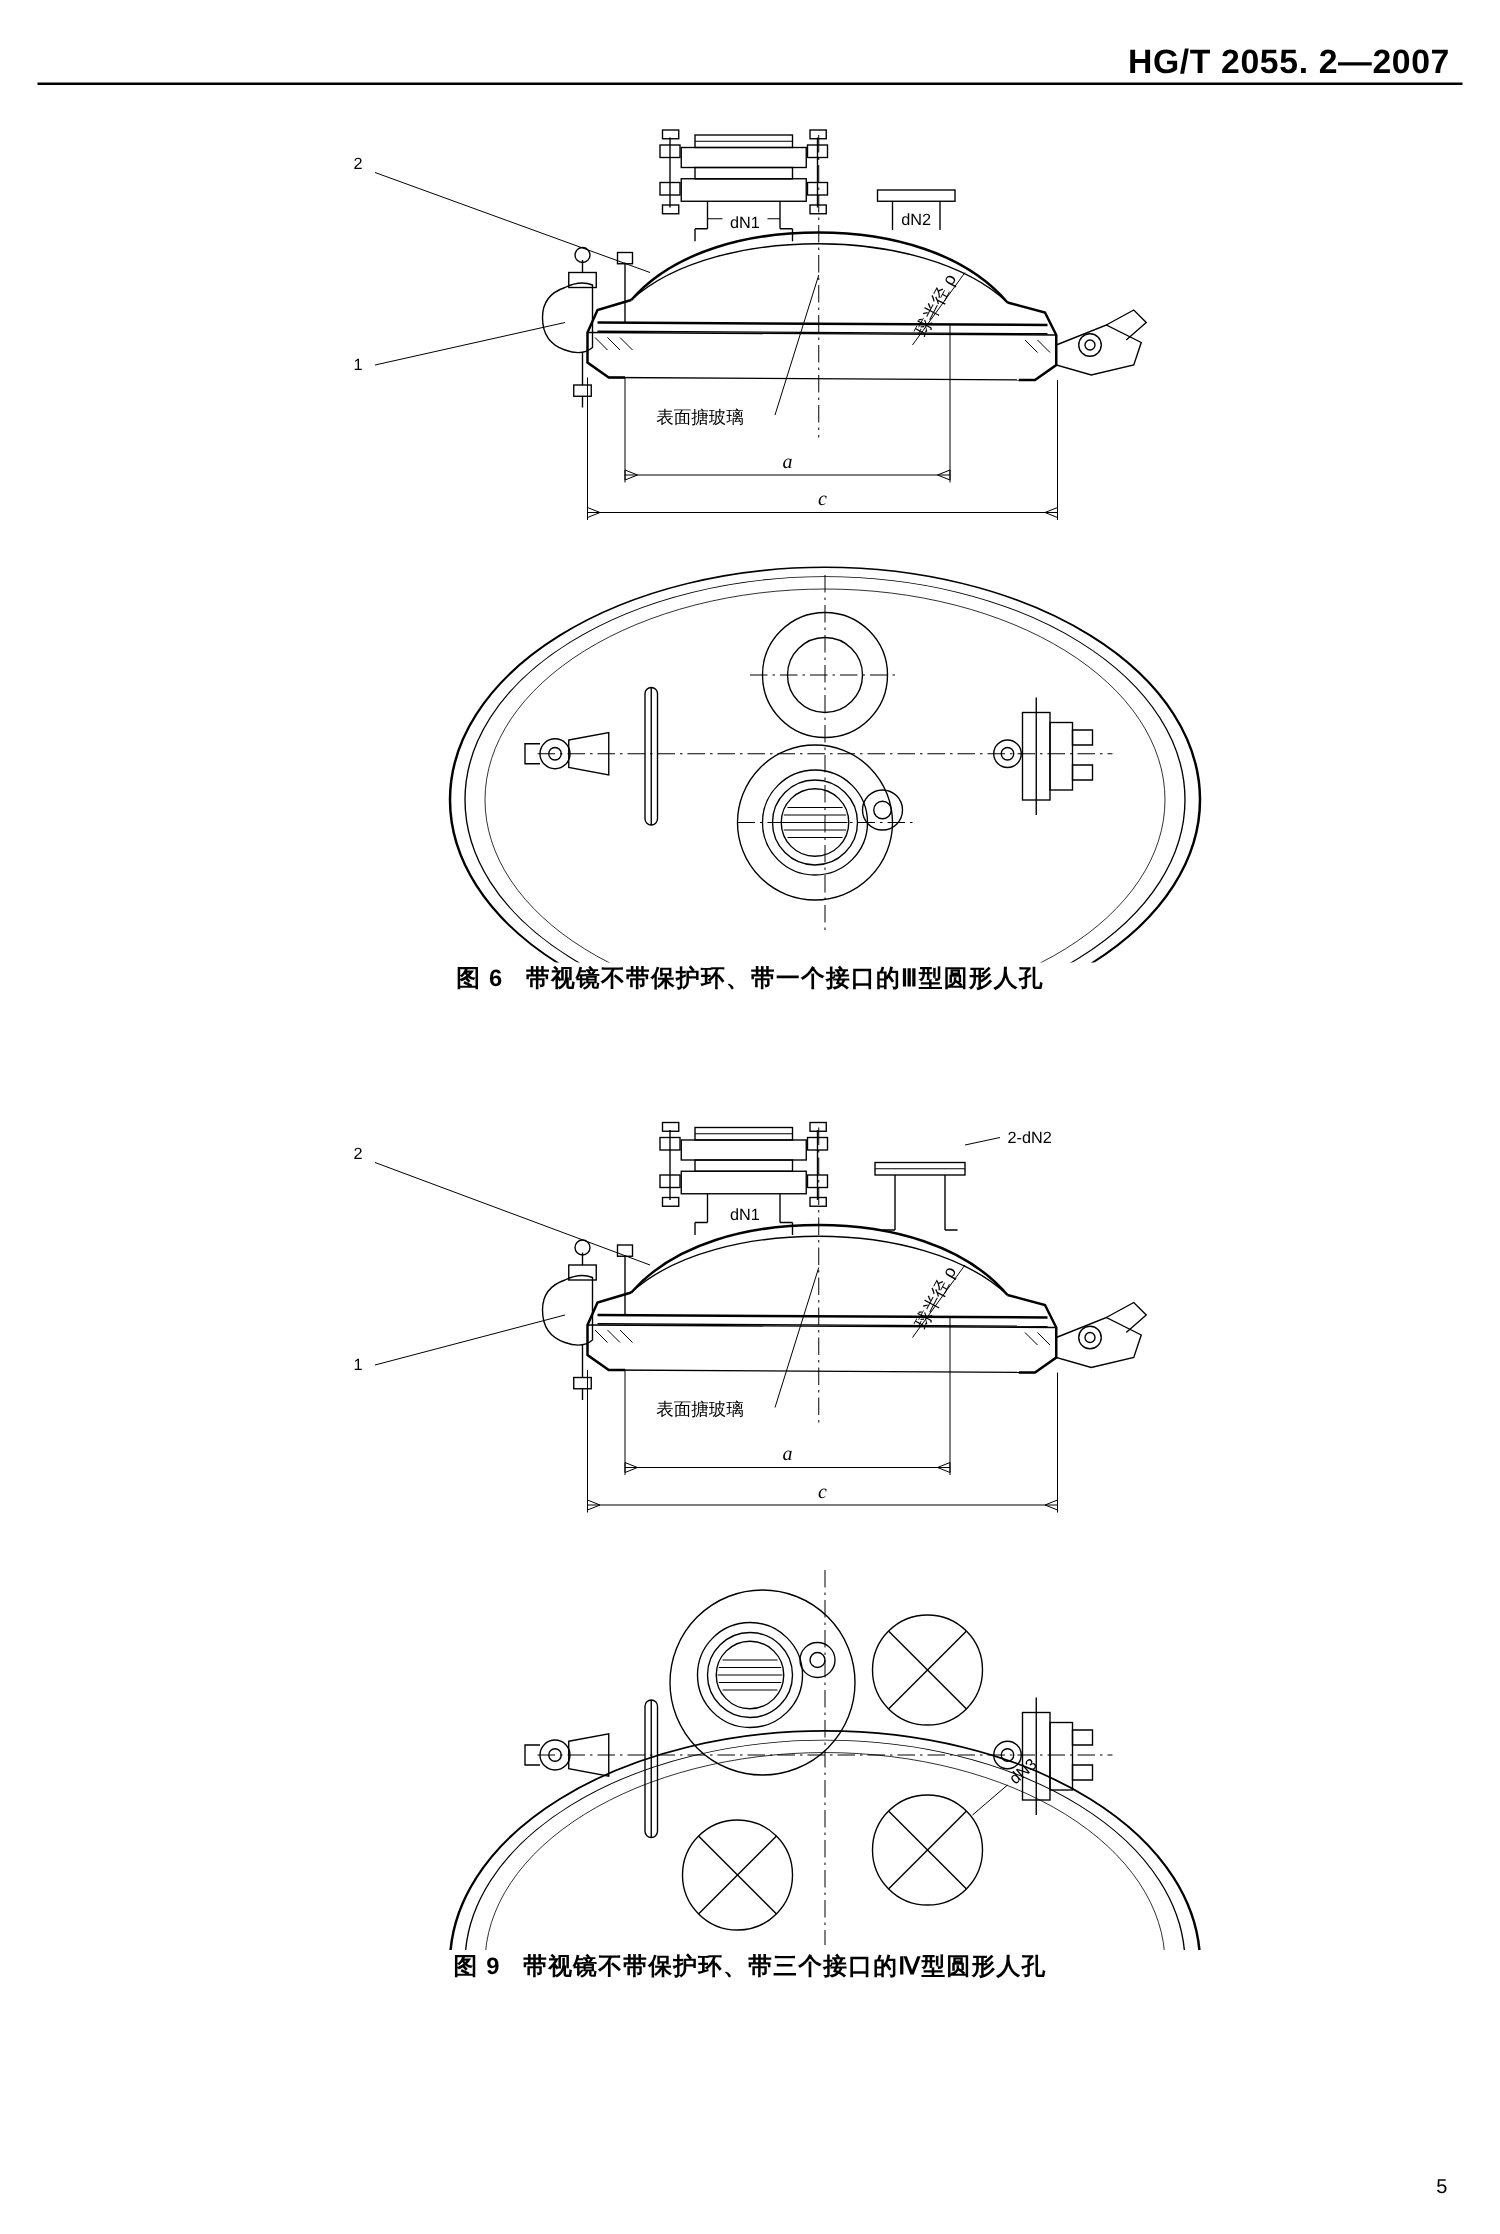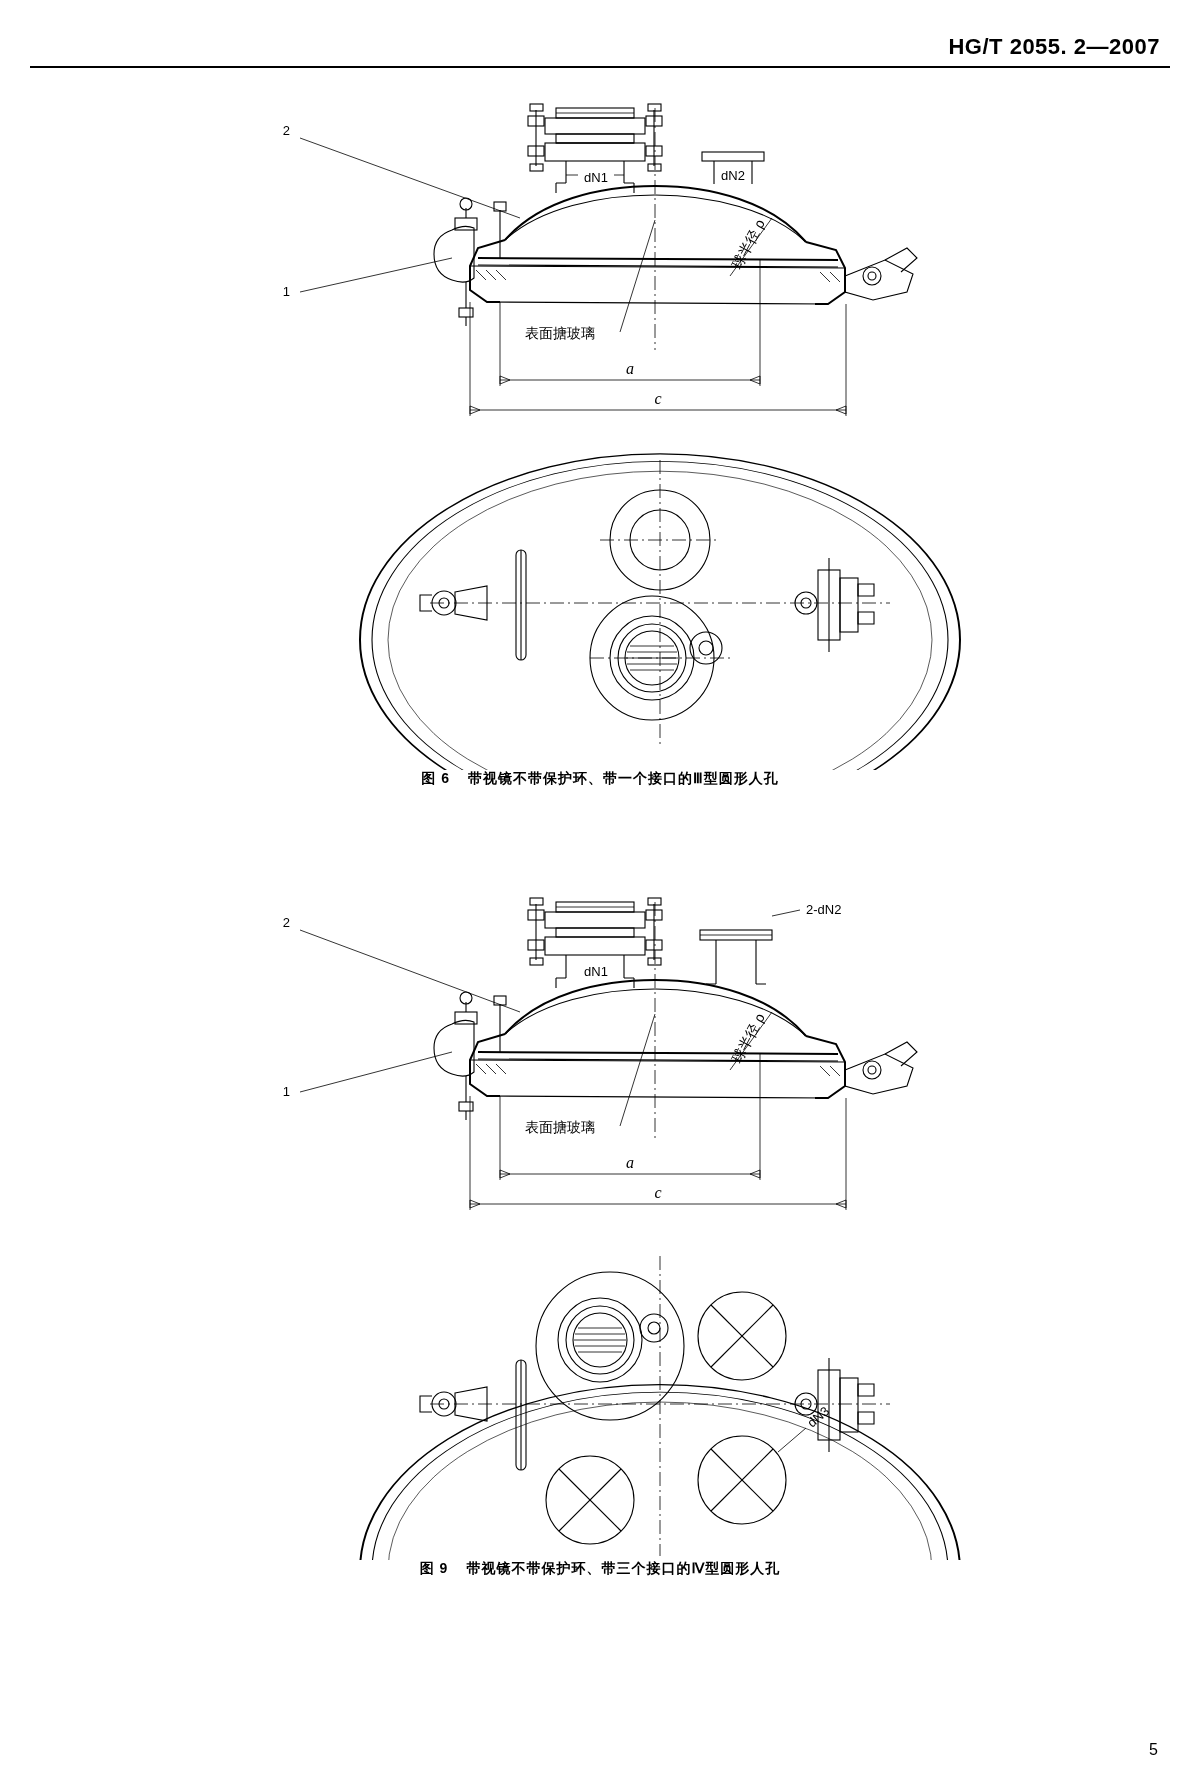--- a/index.html
+++ b/index.html
@@ -14,21 +14,21 @@
   .page{
     position:absolute;inset:0;
     padding:0;
   }
   
   .header{
     position:absolute;
     top:34px; right:40px;
     font-family:"Liberation Sans", sans-serif;
     font-weight:bold;
-    font-size:22px;
+    font-size:27px;
     letter-spacing:.5px;
   }
   .header-rule{
     position:absolute;
     top:66px; left:30px; right:30px;
     height:2px;background:#000;
   }
   .footer-page{
     position:absolute;
     bottom:28px; right:42px;
@@ -37,21 +37,21 @@
   }
   
   .figure{
     position:absolute;
     left:0;right:0;
   }
   .fig-caption{
     text-align:center;
     font-family:"Liberation Sans", sans-serif;
     font-weight:bold;
-    font-size:14px;
+    font-size:19px;
     letter-spacing:1px;
   }
   .fig-caption .num{margin-right:18px;}
   .drawing{
     position:relative;
     width:1200px;
   }
   svg{display:block;}
   .lbl{
     font-family:"Liberation Sans", sans-serif;

